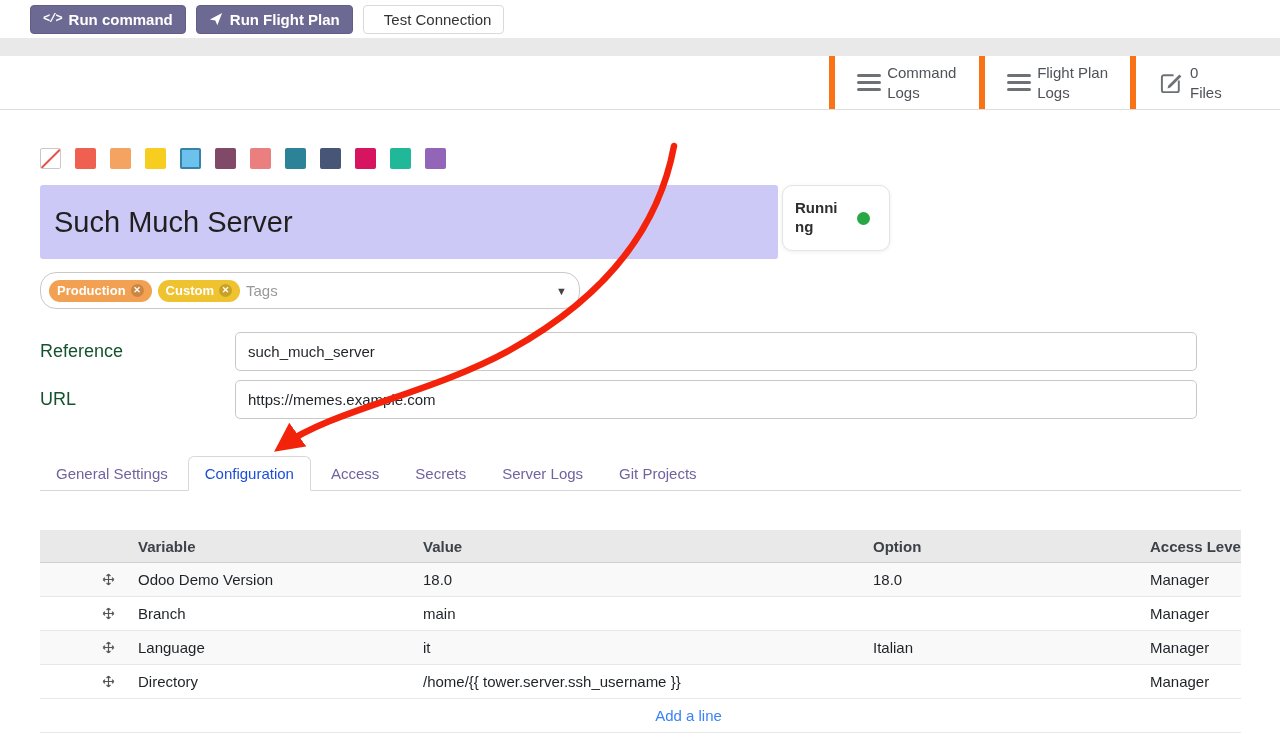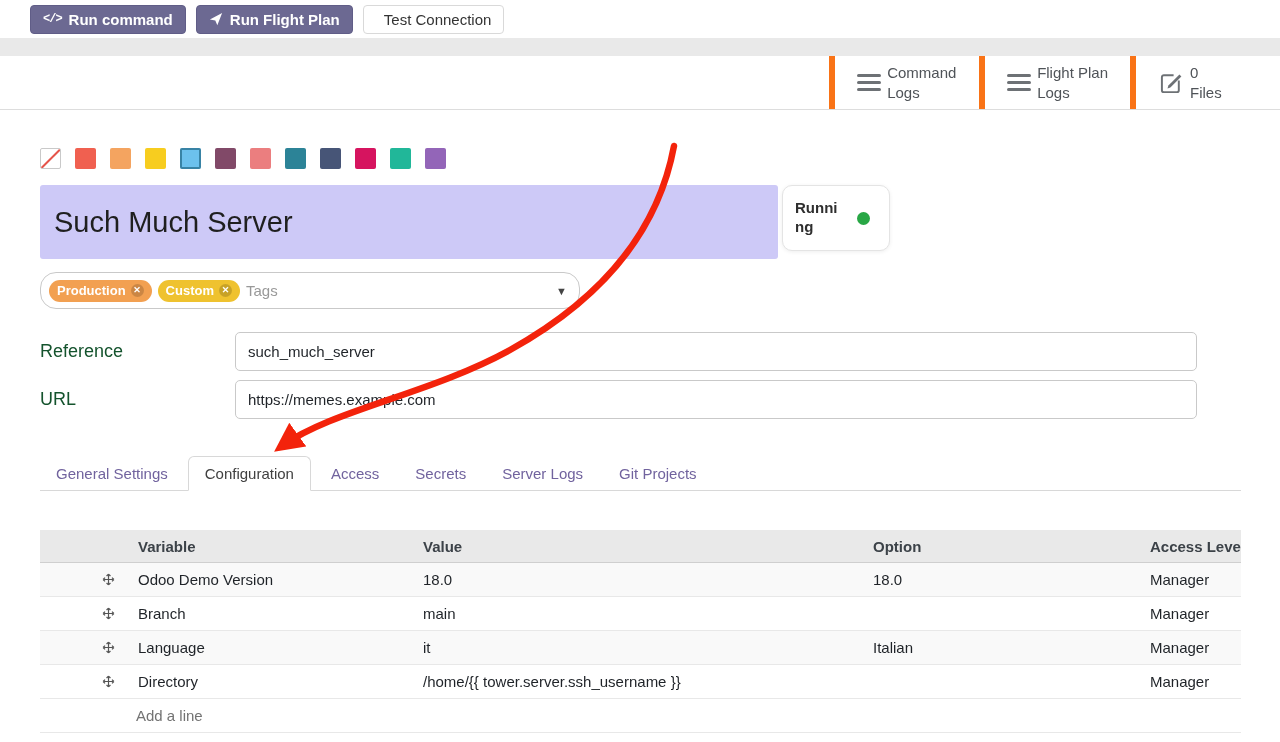--- a/index.html
+++ b/index.html
@@ -45,32 +45,32 @@
   .tags-ph { color:#999; font-size:15px; }
   .tags-caret { margin-left:auto; color:#444; font-size:11px; cursor:pointer; }
 
   
   .field-label { position:absolute; left:40px; font-size:18px; font-weight:400; color:#14532d; line-height:39px; }
   .field-input { position:absolute; left:235px; width:962px; height:39px; border:1px solid #c9c9c9; border-radius:5px; padding:0 12px; font-size:15px; color:#1f2328; background:#fff; font-family:inherit; }
 
   
   .tabs { position:absolute; left:40px; top:454px; width:1201px; height:37px; border-bottom:1px solid #d8d8d8; display:flex; align-items:flex-end; }
   .tab { padding:8px 16px; font-size:15px; color:#71639e; cursor:pointer; white-space:nowrap; margin-right:4px; }
-  .tab.active { background:#fff; border:1px solid #d8d8d8; border-bottom:1px solid #fff; border-radius:6px 6px 0 0; color:#404040; margin-bottom:-1px;margin-top:35px; }
+  .tab.active { background:#fff; border:1px solid #d8d8d8; border-bottom:1px solid #fff; border-radius:6px 6px 0 0; color:#1d4ed8; margin-bottom:-1px;margin-top:35px; }
 
   
   .table { position:absolute; left:40px; top:530px; width:1201px; font-size:15px; }
   .thead, .trow, .add-row { display:grid; grid-template-columns:40px 285px 450px 277px 1fr; align-items:center;padding-left:48px; }
   .thead { background:#e9e9e9; height:33px; font-weight:700; color:#3c4248; border-bottom:1px solid #cfcfcf; }
   .thead > div, .cell { padding:0 10px; overflow:hidden; white-space:nowrap; }
   .trow { height:34px; border-bottom:1px solid #e8e8e8; color:#1f2328; background:#fff; }
   .tbody .trow:nth-child(odd) { background:#f9f9f9; }
   .handle-cell { display:flex; justify-content:center; align-items:center; cursor:grab; }
   .add-row { height:34px; border-bottom:1px solid #e8e8e8; }
-  .add-line-link { grid-column:2; padding-left:8px; color:#737373; cursor:pointer; }
+  .add-line-link { grid-column:2; padding-left:8px; color:#3b82f6; cursor:pointer;text-align:center; }
 
   
   .annotation { position:absolute; inset:0; z-index:40; pointer-events:none; }
 </style>
 </head>
 <body>
 
 <div class="canvas">
 
   <div class="top-toolbar">

